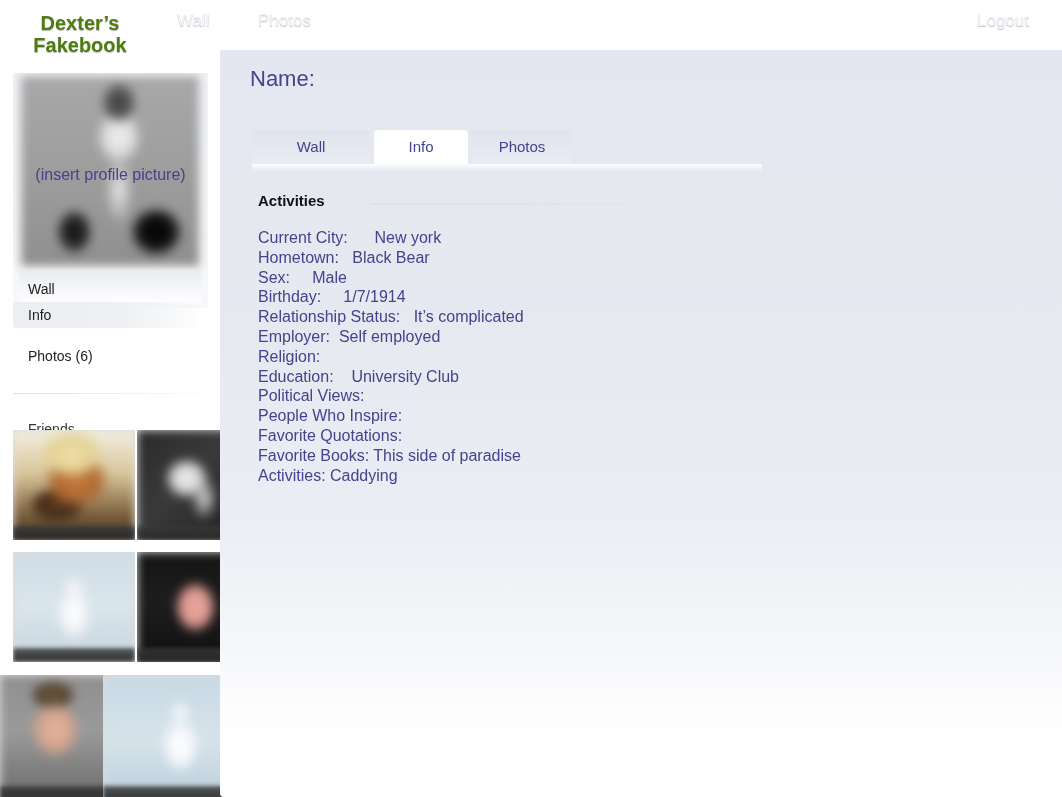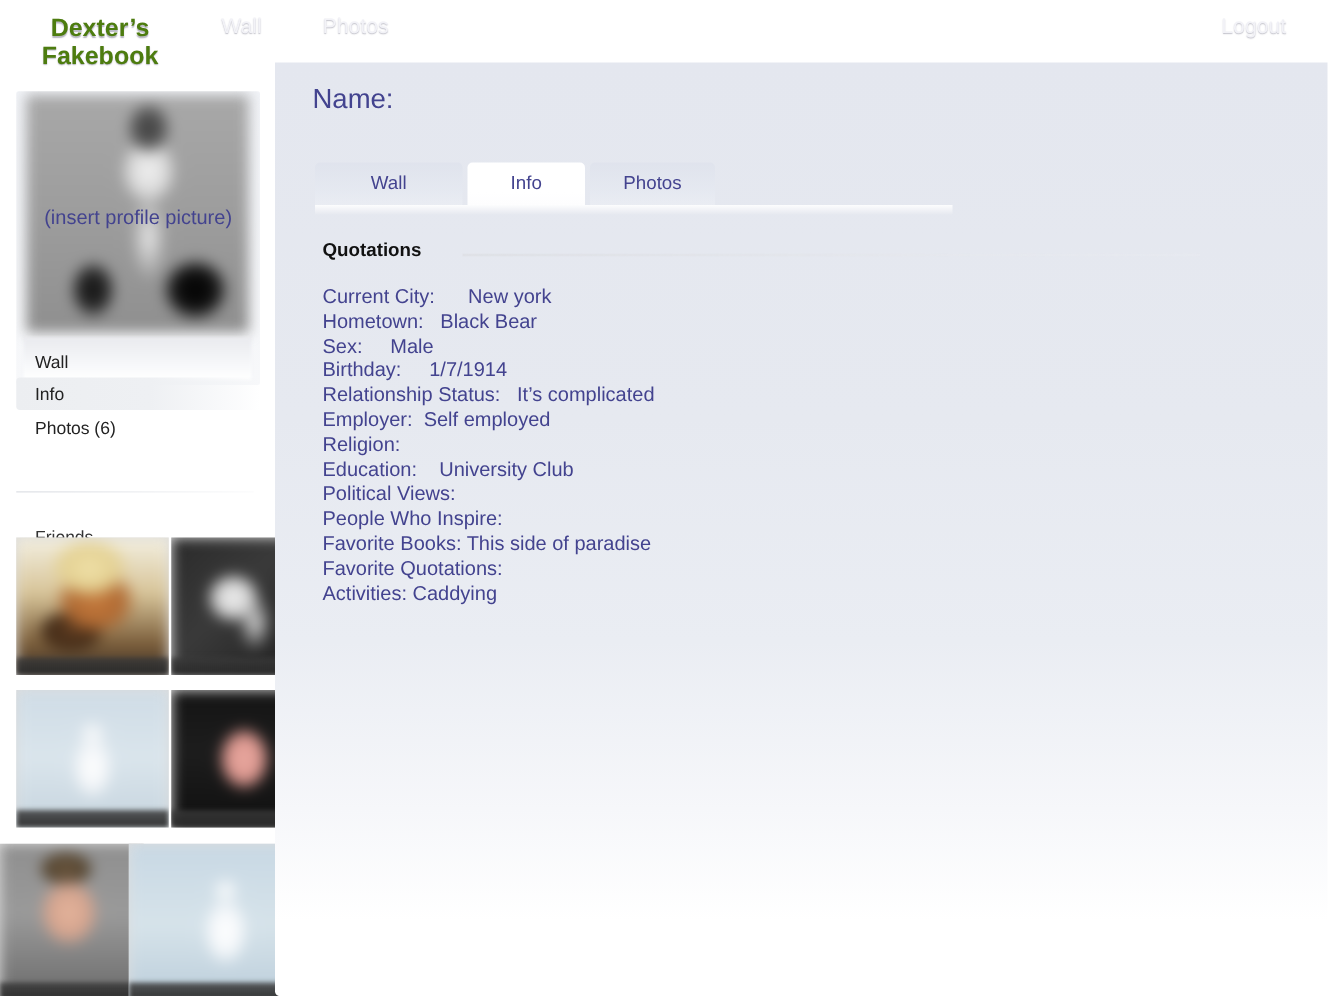--- a/index.html
+++ b/index.html
@@ -141,21 +141,21 @@
     font-size: 14px;
     color: #222222;
     cursor: pointer;
   }
   .side-link.active {
     background: linear-gradient(to right, #eceef1 0%, #eef0f3 55%, rgba(240,242,245,0.25) 92%, rgba(255,255,255,0) 100%);
     border-radius: 3px;
   }
   #sl-wall    { top: 226px; }
   #sl-info    { top: 252px; }
-  #sl-photos  { top: 279px; }
+  #sl-photos  { top: 293px; }
   #sl-friends { top: 305px; }
 
   #friends-head {
     position: absolute;
     left: 28px;
     top: 350px;
     font-size: 14px;
     color: #333333;
     margin-top: 21px;
   }
@@ -401,33 +401,33 @@
 
     <div id="page-title">Name:</div>
 
     <div id="tabs">
       <div class="tab inactive" id="tab-wall">Wall</div>
       <div class="tab active" id="tab-info">Info</div>
       <div class="tab inactive" id="tab-photos">Photos</div>
       <div id="tabs-base"></div>
     </div>
 
-    <div id="info-head">Quotations</div>
+    <div id="info-head">Activities</div>
     <div id="info-rule"></div>
 
     <div id="info-list">
       <div class="info-row">Current City:&nbsp;&nbsp;&nbsp;&nbsp;&nbsp;&nbsp;New york</div>
       <div class="info-row">Hometown:&nbsp;&nbsp;&nbsp;Black Bear</div>
       <div class="info-row">Sex:&nbsp;&nbsp;&nbsp;&nbsp;&nbsp;Male</div>
       <div class="info-row">Birthday:&nbsp;&nbsp;&nbsp;&nbsp;&nbsp;1/7/1914</div>
       <div class="info-row">Relationship Status:&nbsp;&nbsp;&nbsp;It’s complicated</div>
       <div class="info-row">Employer:&nbsp;&nbsp;Self employed</div>
       <div class="info-row">Religion:</div>
       <div class="info-row">Education:&nbsp;&nbsp;&nbsp;&nbsp;University Club</div>
       <div class="info-row">Political Views:</div>
       <div class="info-row">People Who Inspire:</div>
+      <div class="info-row">Favorite Quotations:</div>
       <div class="info-row">Favorite Books: This side of paradise</div>
-      <div class="info-row">Favorite Quotations:</div>
       <div class="info-row">Activities: Caddying</div>
     </div>
   </div>
 
 </div>
 
 </body></html>

